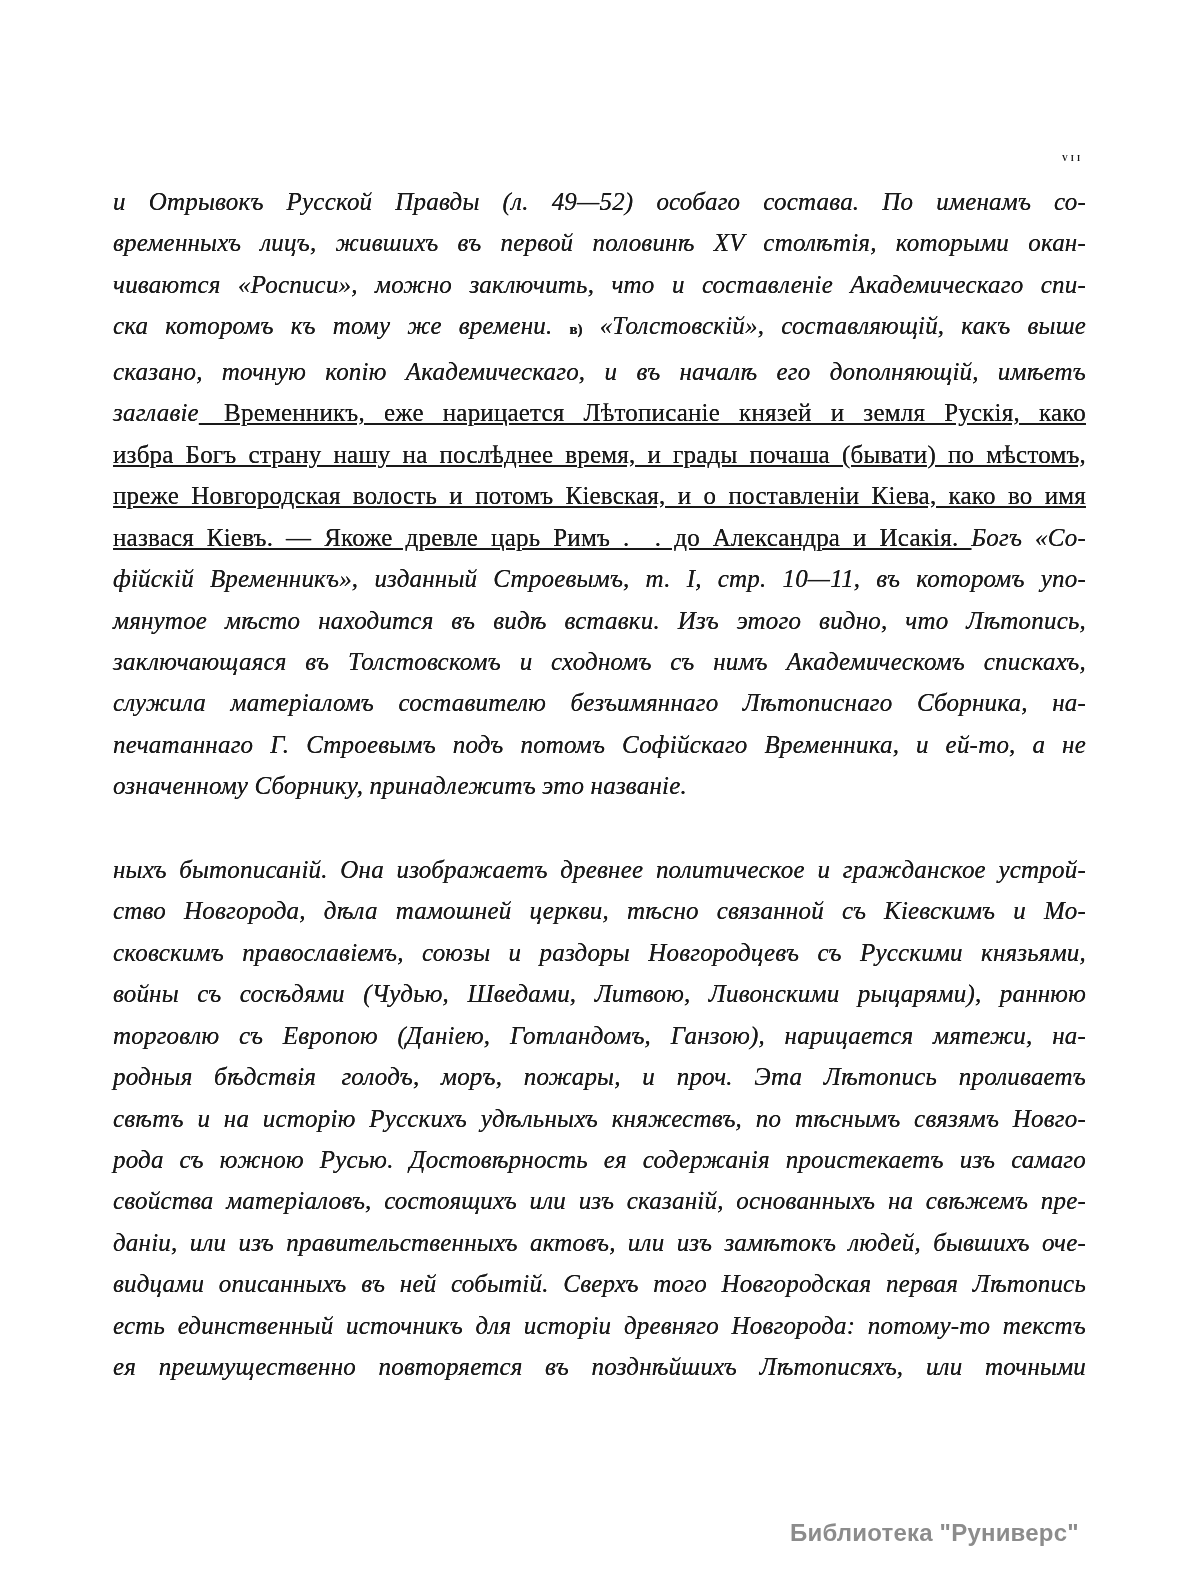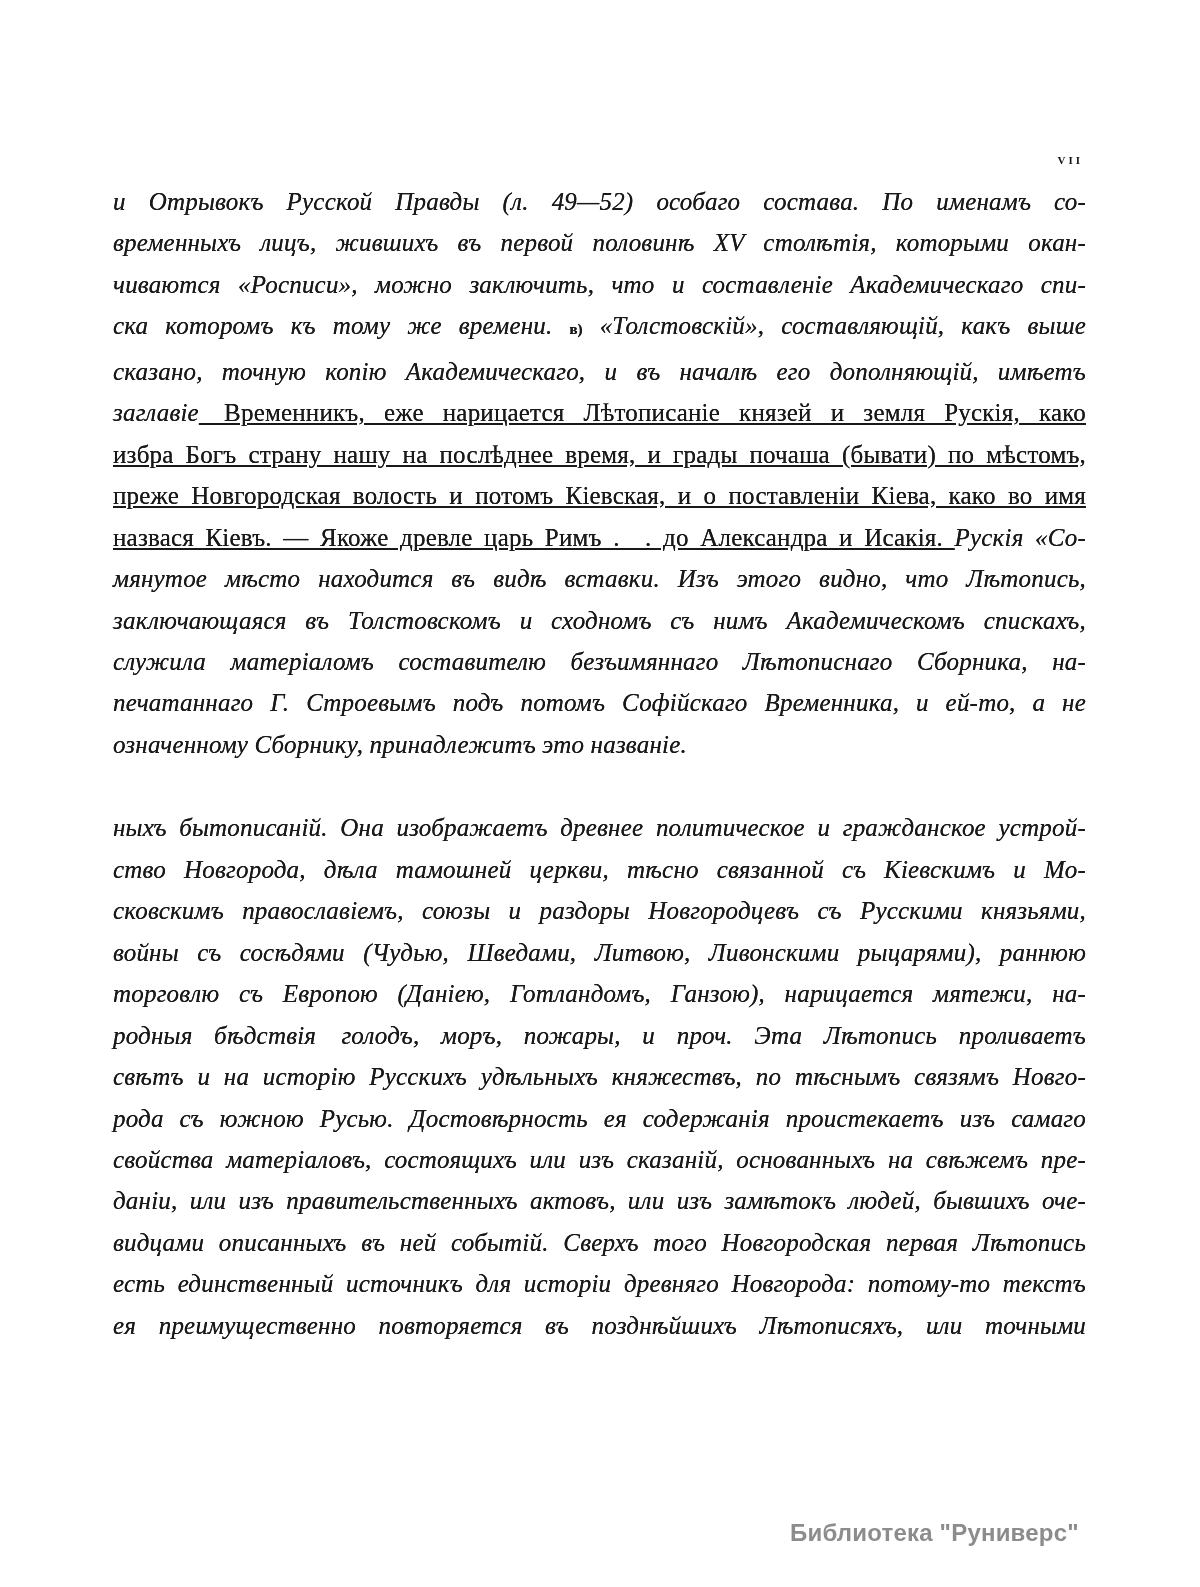--- a/index.html
+++ b/index.html
@@ -11,21 +11,21 @@
     background: #ffffff;
     overflow: hidden;
     font-family: "Liberation Serif", "DejaVu Serif", serif;
     color: #191919;
   }
   .page-number {
     position: absolute;
     top: 150px;
     right: 117px;
     font-family: "Liberation Serif", "DejaVu Serif", serif;
-    font-size: 16px;
+    font-size: 12px;
     font-weight: 700;
     letter-spacing: 3px;
     color: #151515;
     text-transform: lowercase;
     font-variant: small-caps;
   }
   .text-block {
     position: absolute;
     left: 113px;
     top: 181px;
@@ -67,21 +67,22 @@
   <div class="text-block">
       <div class="paragraph">
         <div class="line"><span class="r-i">и Отрывокъ Русской Правды (л. 49—52) особаго состава. По именамъ со-</span></div>
         <div class="line"><span class="r-i">временныхъ лицъ, жившихъ въ первой половинѣ XV столѣтія, которыми окан-</span></div>
         <div class="line"><span class="r-i">чиваются «Росписи», можно заключить, что и составленіе Академическаго спи-</span></div>
         <div class="line"><span class="r-i">ска которомъ къ тому же времени. </span><span class="r-m">в)</span><span class="r-i"> «Толстовскій», составляющій, какъ выше</span></div>
         <div class="line"><span class="r-i">сказано, точную копію Академическаго, и въ началѣ его дополняющій, имѣетъ</span></div>
         <div class="line"><span class="r-i">заглавіе</span><span class="r-u"> Временникъ, еже нарицается Лѣтописаніе князей и земля Рускія, како</span></div>
         <div class="line"><span class="r-u">избра Богъ страну нашу на послѣднее время, и грады почаша (бывати) по мѣстомъ,</span></div>
         <div class="line"><span class="r-u">преже Новгородская волость и потомъ Кіевская, и о поставленіи Кіева, како во имя</span></div>
-        <div class="line"><span class="r-u">назвася Кіевъ. — Якоже древле царь Римъ .  . до Александра и Исакія. </span><span class="r-i">Рускія «Со-</span></div>
+        <div class="line"><span class="r-u">назвася Кіевъ. — Якоже древле царь Римъ .  . до Александра и Исакія. </span><span class="r-i">Богъ «Со-</span></div>
+        <div class="line"><span class="r-i">фійскій Временникъ», изданный Строевымъ, т. I, стр. 10—11, въ которомъ упо-</span></div>
         <div class="line"><span class="r-i">мянутое мѣсто находится въ видѣ вставки. Изъ этого видно, что Лѣтопись,</span></div>
         <div class="line"><span class="r-i">заключающаяся въ Толстовскомъ и сходномъ съ нимъ Академическомъ спискахъ,</span></div>
         <div class="line"><span class="r-i">служила матеріаломъ составителю безъимяннаго Лѣтописнаго Сборника, на-</span></div>
         <div class="line"><span class="r-i">печатаннаго Г. Строевымъ подъ потомъ Софійскаго Временника, и ей-то, а не</span></div>
         <div class="line align-left"><span class="r-i">означенному Сборнику, принадлежитъ это названіе.</span></div>
       </div>
       <div class="paragraph">
         <div class="line"><span class="r-i">ныхъ бытописаній. Она изображаетъ древнее политическое и гражданское устрой-</span></div>
         <div class="line"><span class="r-i">ство Новгорода, дѣла тамошней церкви, тѣсно связанной съ Кіевскимъ и Мо-</span></div>
         <div class="line"><span class="r-i">сковскимъ православіемъ, союзы и раздоры Новгородцевъ съ Русскими князьями,</span></div>

